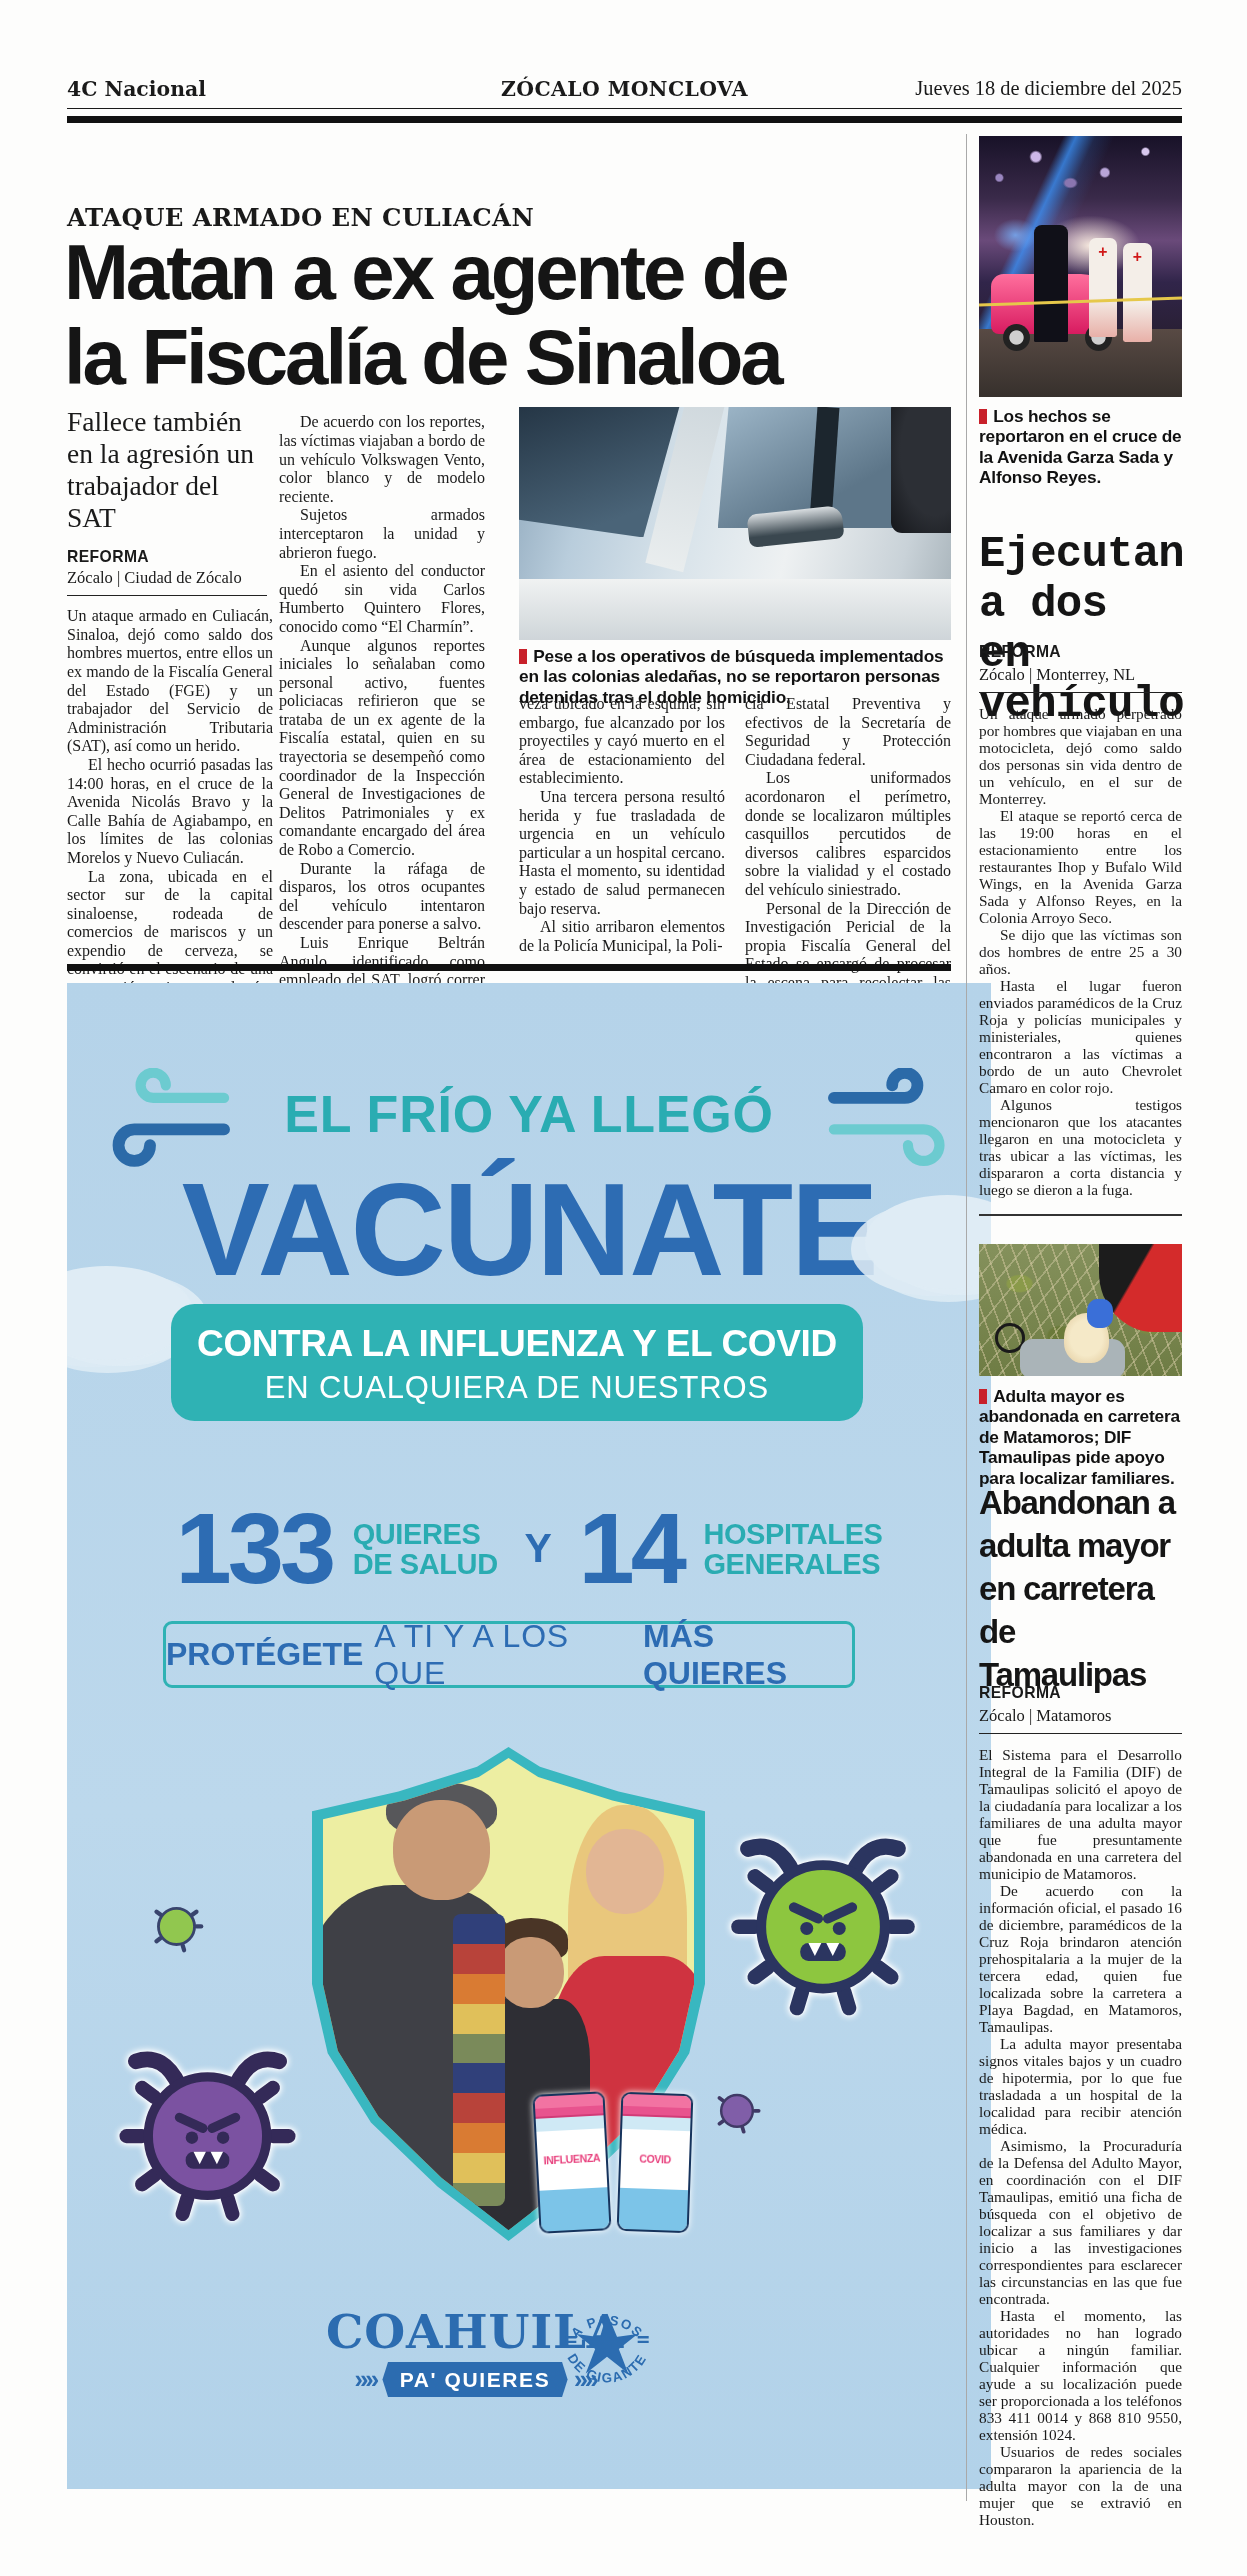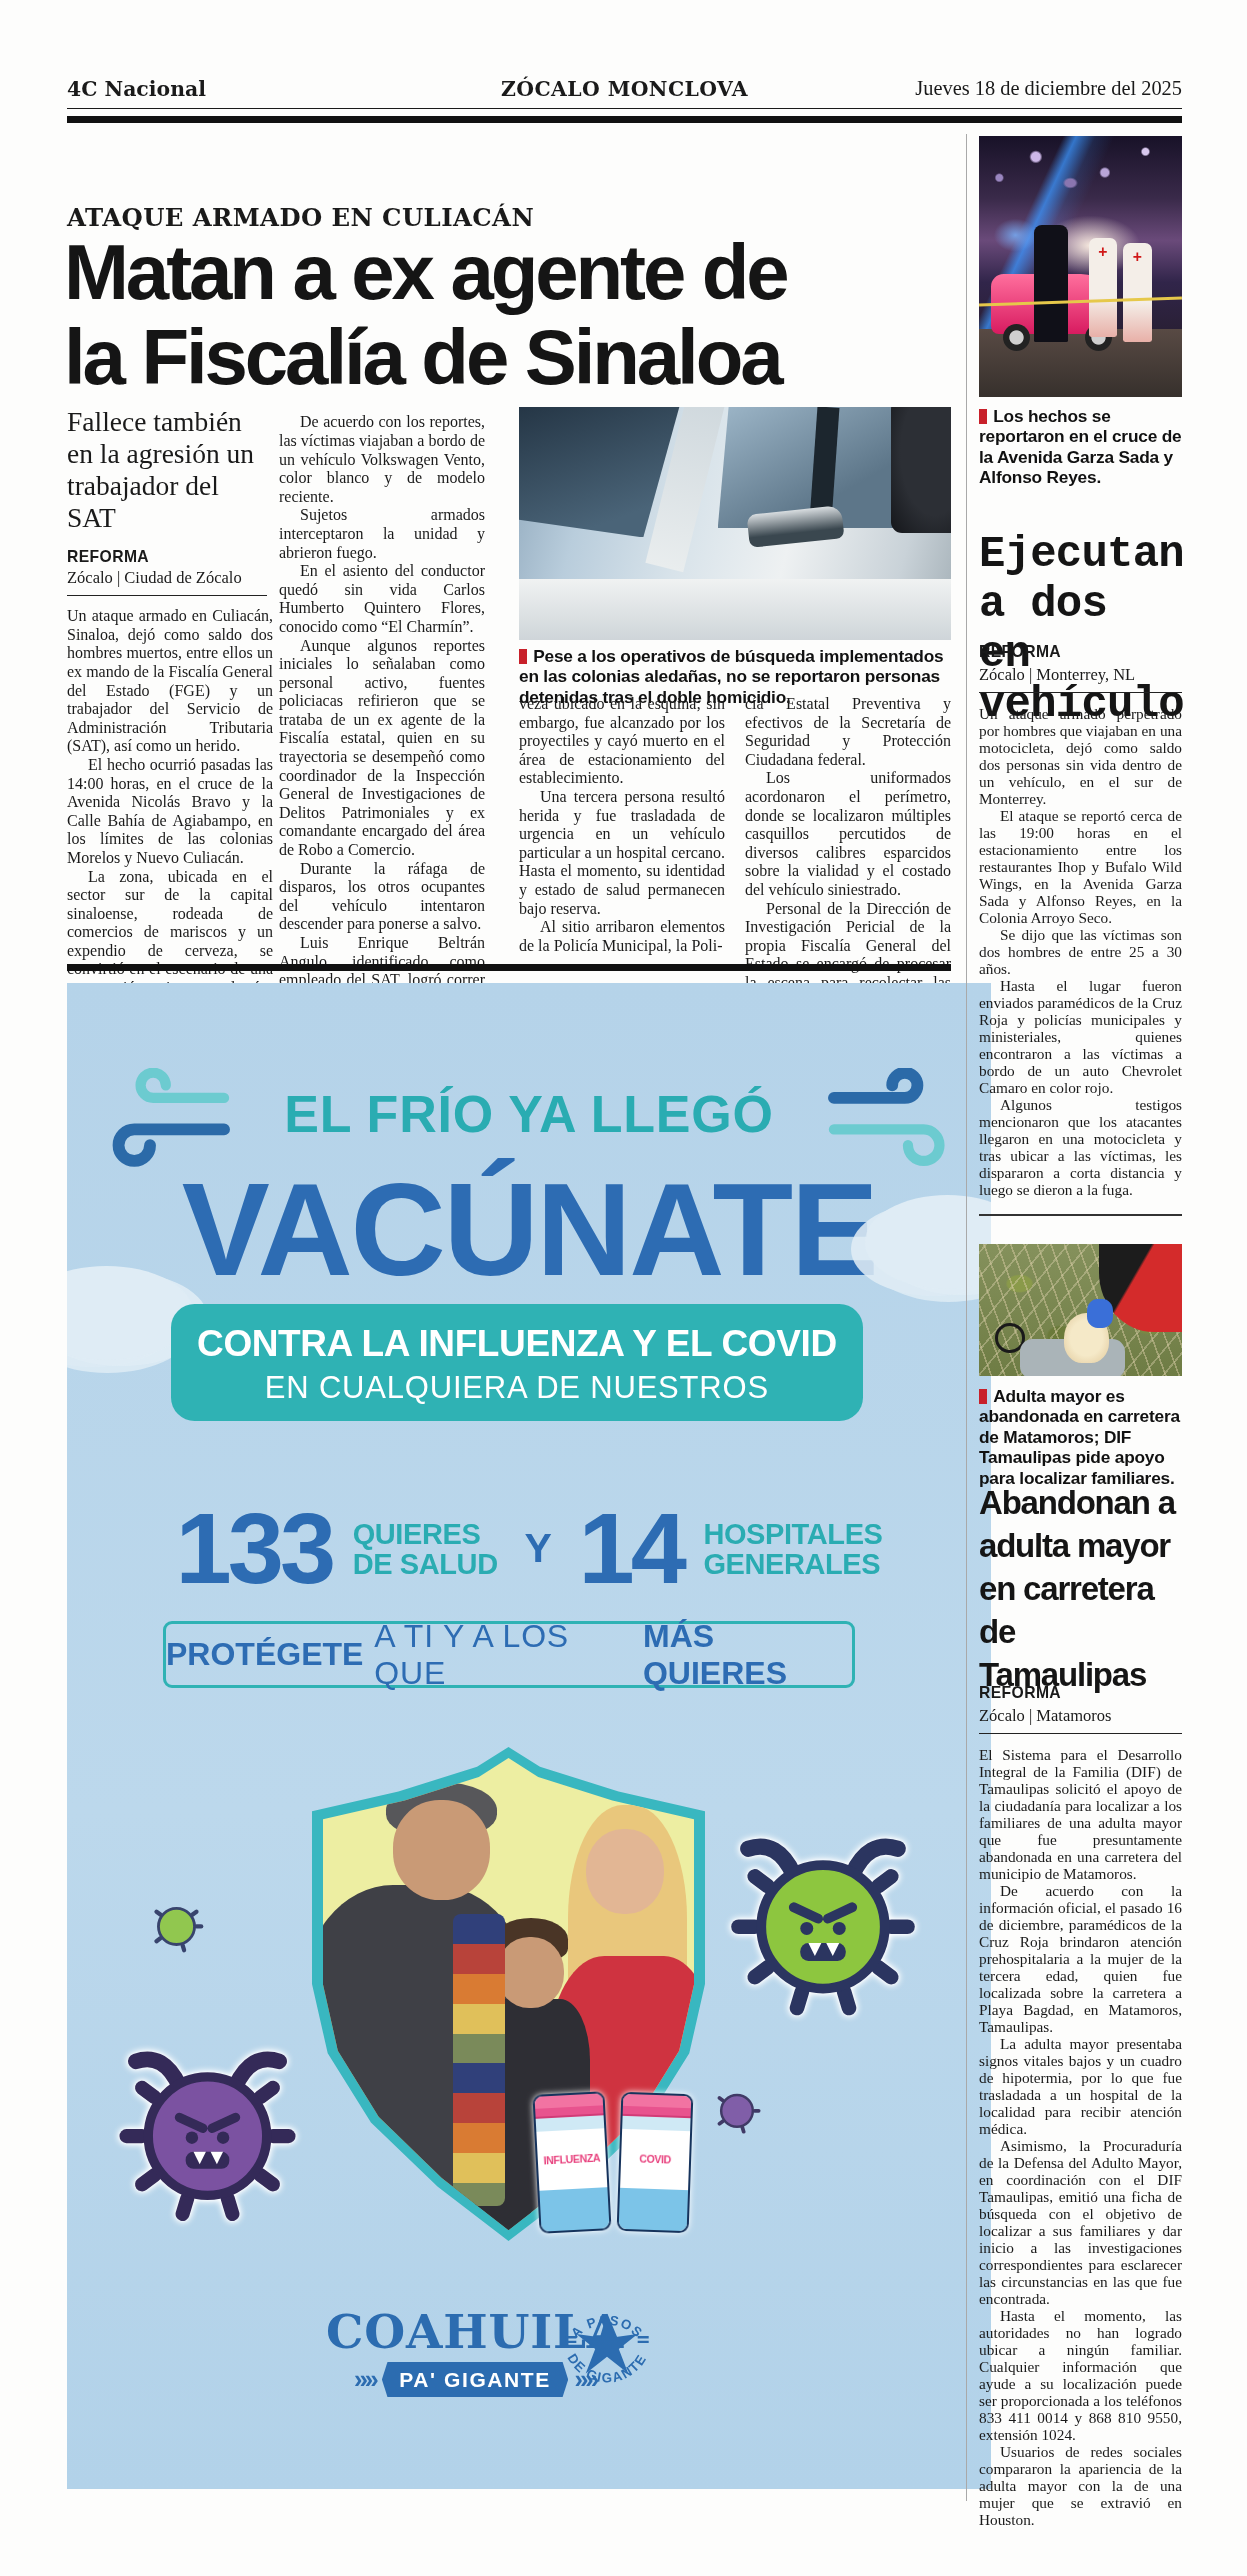--- a/index.html
+++ b/index.html
@@ -349,21 +349,21 @@
         <div class="shoulder"></div>
         <div class="blabel">COVID</div>
         <div class="glass"></div>
       </div>
     </div>
 
     <div class="coahuila">
       <div class="coa-name">COAHUILA</div>
       <div class="coa-bannerrow">
         <span class="chev">»»</span>
-        <span class="coa-banner">PA' GIGANTE</span>
+        <span class="coa-banner">PA' QUIERES</span>
         <span class="chev">»»</span>
       </div>
     </div>
     <svg class="badge" viewBox="0 0 150 150">
       <defs>
         <path id="arcTop" d="M25 82 A52 52 0 0 1 125 82"></path>
         <path id="arcBot" d="M20 72 A56 56 0 0 0 130 72"></path>
       </defs>
       <text text-anchor="middle"><textPath href="#arcTop" startOffset="50%">A PASOS</textPath></text>
       <text text-anchor="middle"><textPath href="#arcBot" startOffset="50%">DE GIGANTE</textPath></text>

